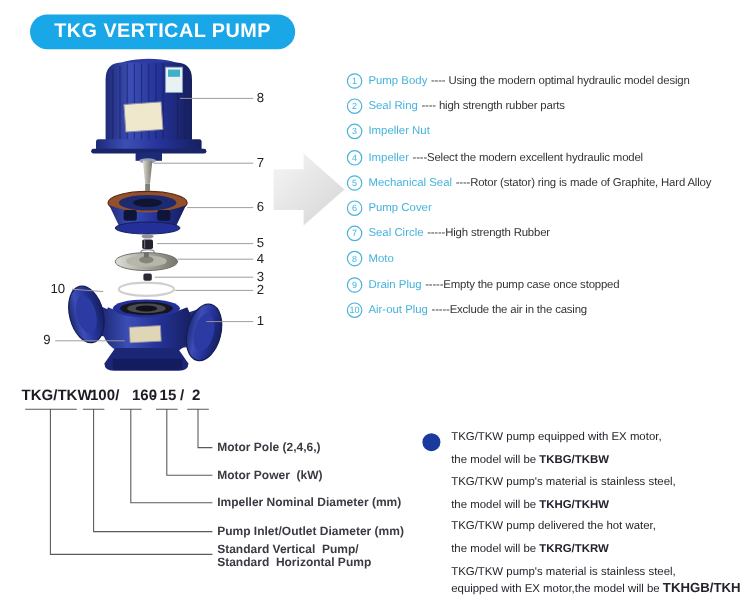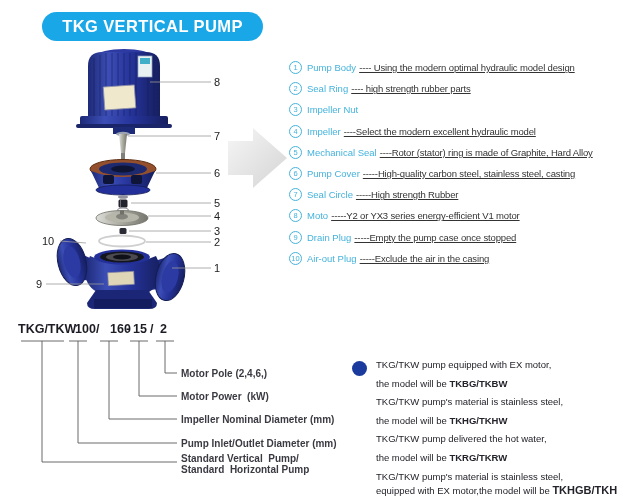--- a/index.html
+++ b/index.html
@@ -1,35 +1,35 @@
 <!DOCTYPE html>
 <html><head>
 <meta charset="utf-8">
 <style>
   html,body{margin:0;padding:0;background:#fff;}
   .page{position:relative;width:617px;height:500px;background:#ffffff;overflow:hidden;
         font-family:"Liberation Sans",sans-serif;}
   .layer{position:absolute;left:0;top:0;width:617px;height:500px;}
 
   
-  .banner{position:absolute;left:42px;top:12px;width:221px;height:29px;background:#1aa7e8;
+  .banner{position:absolute;left:25px;top:12px;width:221px;height:29px;background:#1aa7e8;
           border-radius:15px;display:flex;align-items:center;justify-content:center;}
   .banner span{color:#fff;font-size:16.5px;font-weight:bold;letter-spacing:.4px;}
 
   
   .callout{position:absolute;font-size:11px;color:#222;line-height:12px;}
 
   
   .parts-list{position:absolute;left:289px;top:57px;width:328px;}
   .part-item{display:flex;align-items:center;height:21.2px;white-space:nowrap;}
   .pnum{flex:0 0 auto;width:11px;height:11px;border:1px solid #45b3dc;border-radius:50%;
         color:#45b3dc;font-size:7.5px;display:flex;align-items:center;justify-content:center;
         margin-right:5px;}
   .pname{color:#45b3dc;font-size:9.5px;margin-right:3px;white-space:pre;}
-  .pdesc{color:#333;font-size:9.5px;letter-spacing:-0.15px;white-space:pre;text-decoration:underline;}
+  .pdesc{color:#333;font-size:9.5px;letter-spacing:-0.15px;white-space:pre;}
 
   
   .mseg{position:absolute;top:322px;font-size:12.5px;font-weight:bold;color:#1c1c24;white-space:pre;}
   .mlabel{position:absolute;font-size:10px;font-weight:600;color:#3a3a42;line-height:11px;white-space:pre;}
 
   
   .variants{position:absolute;left:352px;top:329px;width:281px;display:flex;margin-top:31px;}
   .vbullet{flex:0 0 auto;width:15px;height:15px;border-radius:50%;background:#1b3a9e;margin-right:9px;margin-top:1px;}
   .vlines{flex:1;}
   .vline{font-size:9.5px;color:#23232b;line-height:10px;margin-bottom:8.6px;white-space:nowrap;}
@@ -204,31 +204,29 @@
       <span class="pdesc">----Select the modern excellent hydraulic model</span>
     </div>
     <div class="part-item">
       <span class="pnum">5</span>
       <span class="pname">Mechanical Seal</span>
       <span class="pdesc">----Rotor (stator) ring is made of Graphite, Hard Alloy</span>
     </div>
     <div class="part-item">
       <span class="pnum">6</span>
       <span class="pname">Pump Cover</span>
-      <span class="pdesc">-----High-quality carbon steel, stainless steel, casting</span>
     </div>
     <div class="part-item">
       <span class="pnum">7</span>
       <span class="pname">Seal Circle</span>
       <span class="pdesc">-----High strength Rubber</span>
     </div>
     <div class="part-item">
       <span class="pnum">8</span>
       <span class="pname">Moto</span>
-      <span class="pdesc">-----Y2 or YX3 series energy-efficient V1 motor</span>
     </div>
     <div class="part-item">
       <span class="pnum">9</span>
       <span class="pname">Drain Plug</span>
       <span class="pdesc">-----Empty the pump case once stopped</span>
     </div>
     <div class="part-item">
       <span class="pnum">10</span>
       <span class="pname">Air-out Plug</span>
       <span class="pdesc">-----Exclude the air in the casing</span>

